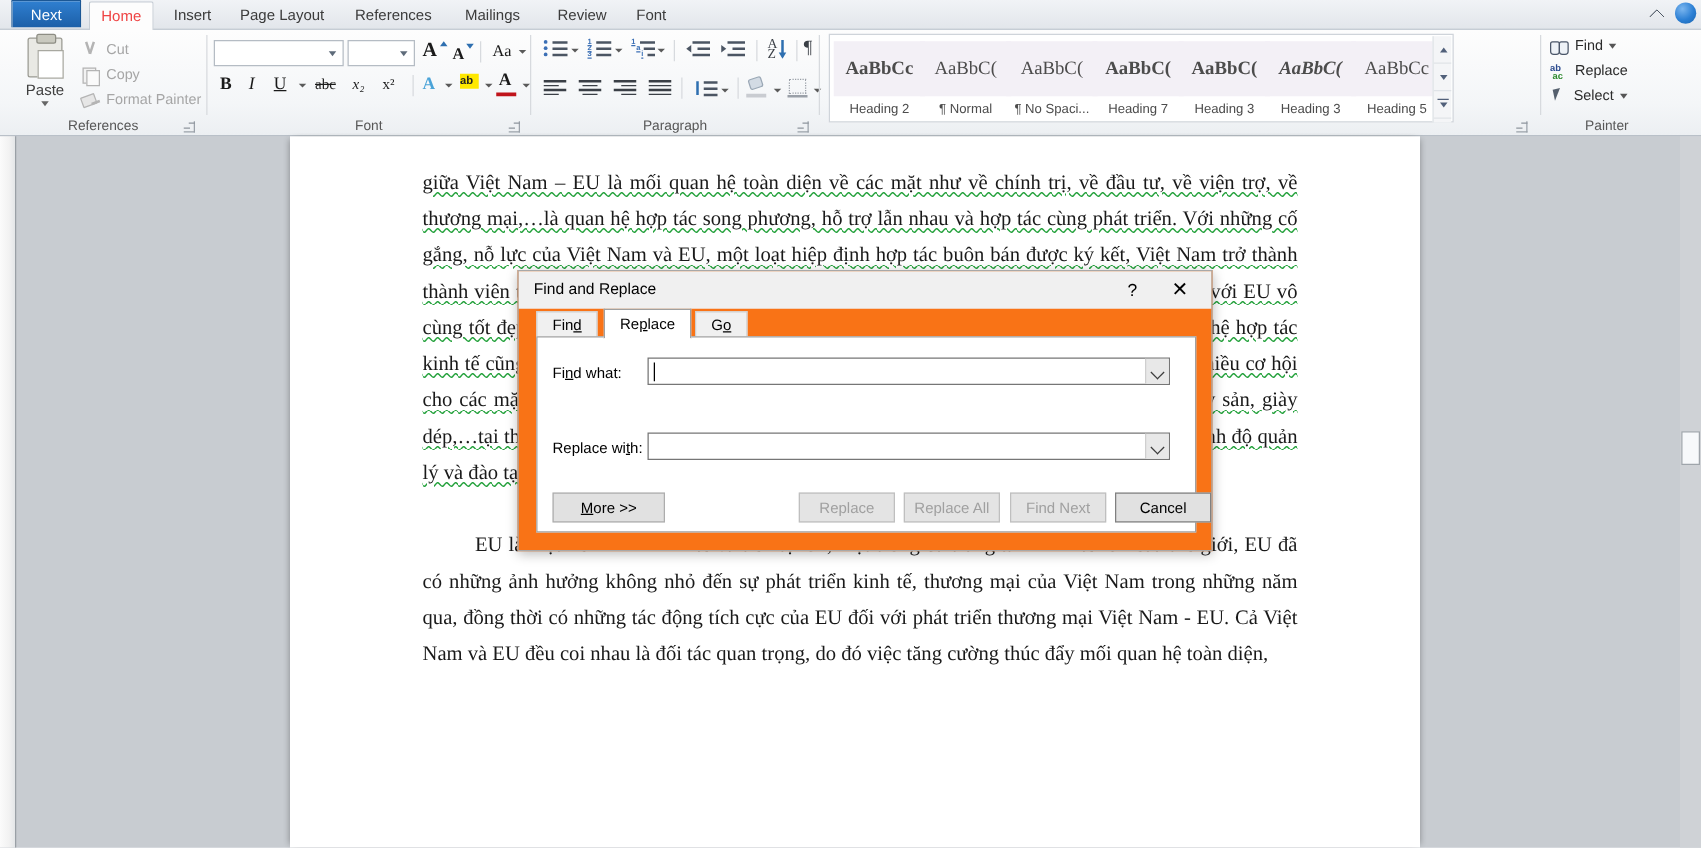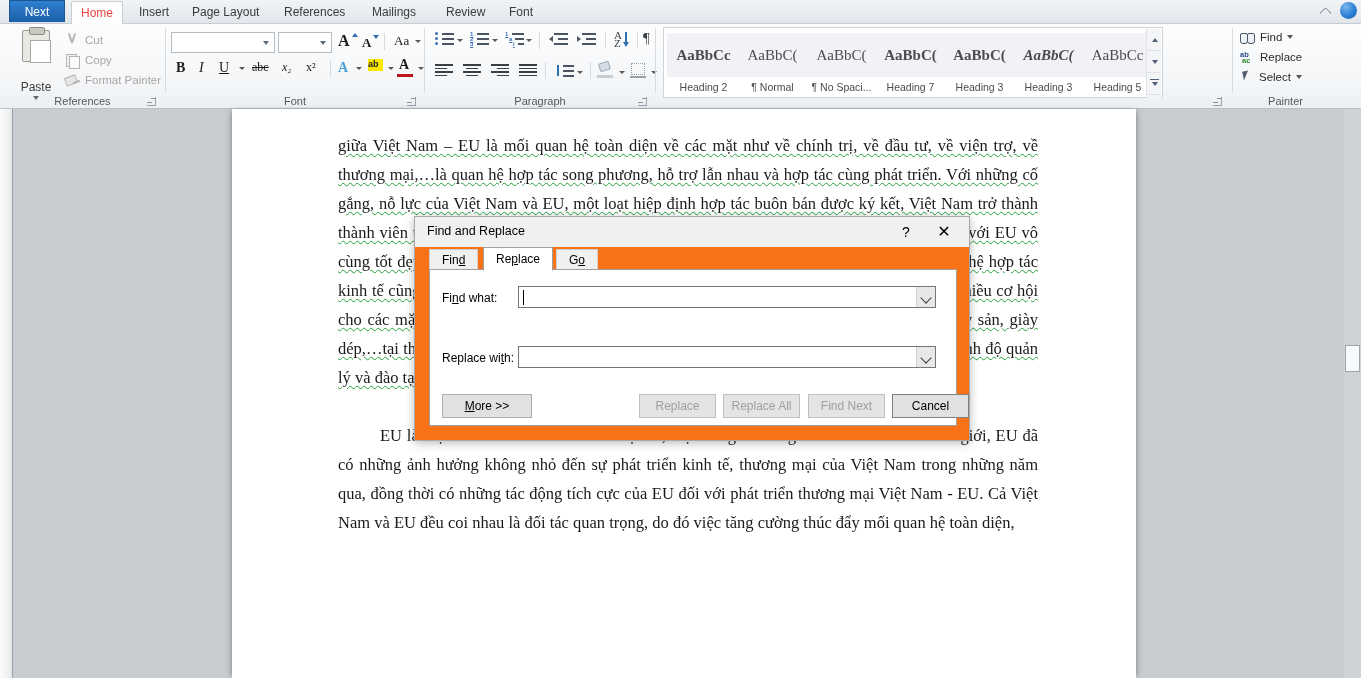--- a/index.html
+++ b/index.html
@@ -77,21 +77,21 @@
     background:#e9e9e4; border:1.5px solid #9a9a92; border-radius:2px;
   }
   .clipboard-glyph:before{
     content:""; position:absolute; left:6px; top:-4px; width:14px;height:6px;
     background:#c9c9bf; border:1.5px solid #8d8d84; border-radius:2px;
   }
   .clipboard-glyph:after{
     content:""; position:absolute; left:7px; top:9px; width:19px; height:21px;
     background:#fff; border:1px solid #a8a8a0;
   }
-  .paste-cap{ font-size:12px; color:#404040; margin-top:18px; }
+  .paste-cap{ font-size:12px; color:#404040; margin-top:3px; }
   .tri-dn{
     width:0;height:0;border-left:3.5px solid transparent;border-right:3.5px solid transparent;
     border-top:4px solid #666; margin:2px auto 0;
   }
   .cbitem{ position:absolute; display:flex; align-items:center; gap:5px; }
 
   .sc-cut, .sc-copy, .sc-fp{ width:16px;height:16px; position:relative; flex:0 0 16px;}
   .sc-cut:before,.sc-cut:after{
     content:""; position:absolute; left:7px; top:1px; width:1.6px; height:10px;
     background:#b4b4b4; transform-origin:bottom center;

